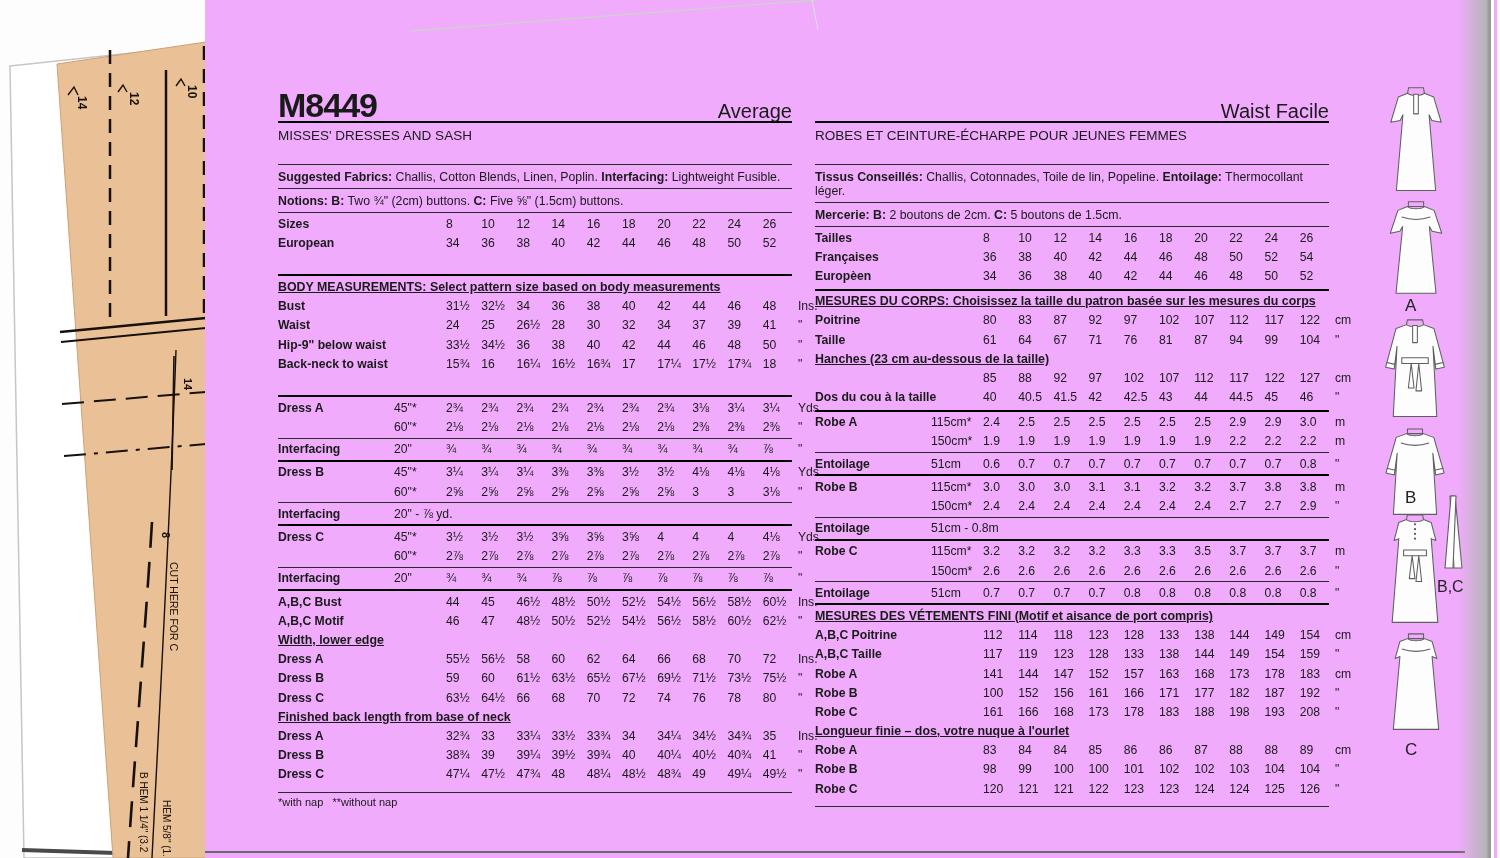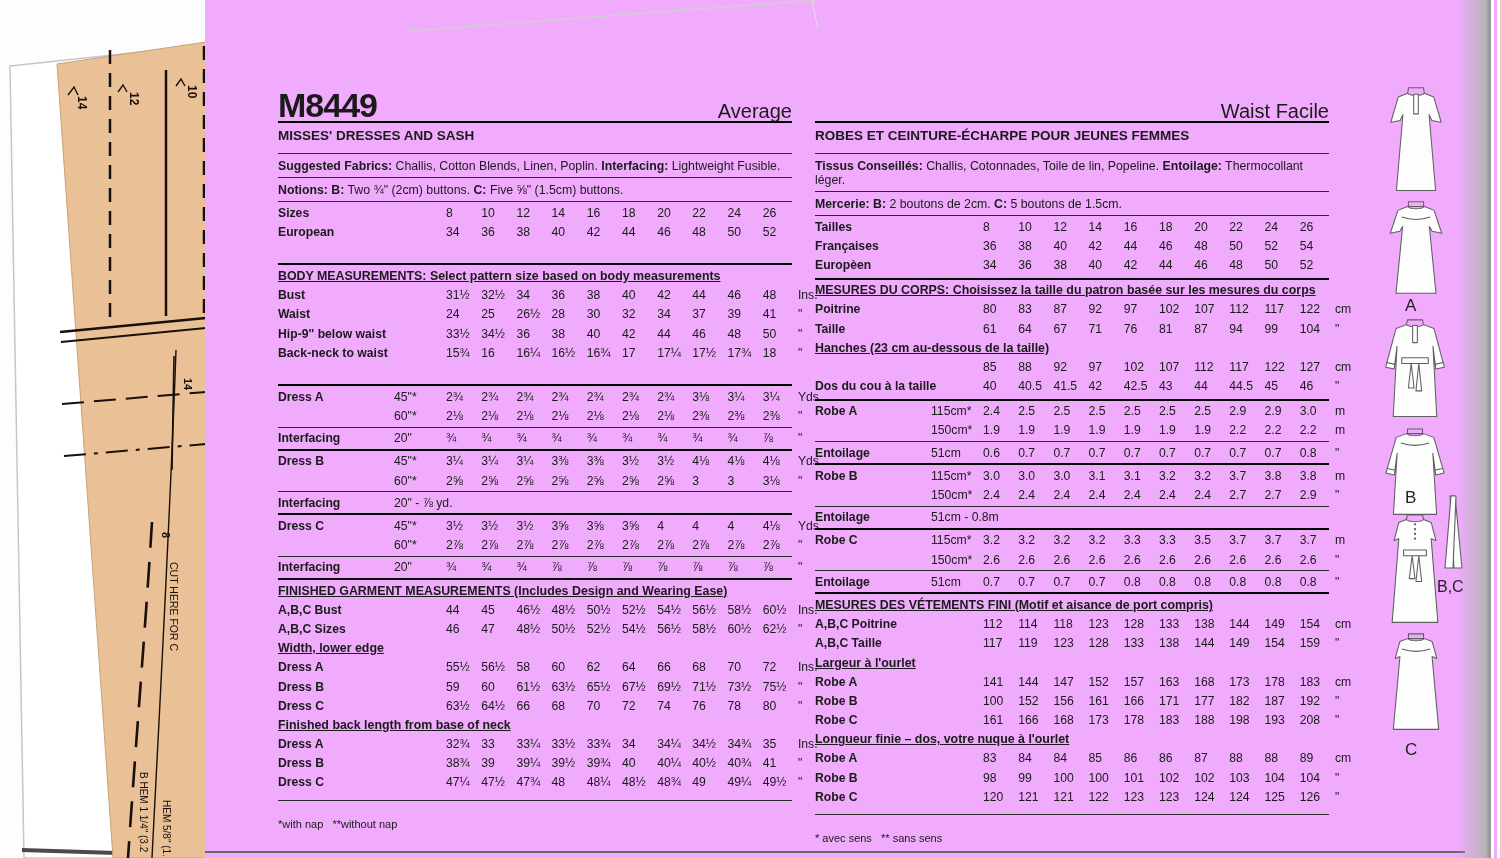--- a/index.html
+++ b/index.html
@@ -15,33 +15,33 @@
   #sheet-bottom-line{position:absolute;left:0px;bottom:5px;width:1260px;height:2px;background:#6a6a6a;}
   
   .col{position:absolute;top:84px;width:514px;}
   #col-en{left:73px;}   
   #col-fr{left:610px;}
   .hdr-top{display:flex;justify-content:space-between;align-items:flex-end;height:36px;}
   .code{font-size:34px;font-weight:bold;letter-spacing:-1px;line-height:30px;}
   .diff{font-size:20px;line-height:18px;}
   .rl{border-top:1px solid #2a2a2a;margin:1px 0;}
   .rl2{border-top:2px solid #000;margin:1px 0;}
-  .hdr-title{font-size:13.5px;font-weight:bold;padding:4px 0 9px 0;}
+  .hdr-title{font-size:13.5px;font-weight:normal;padding:4px 0 20px 0;}
   .hdr-line{font-size:12.3px;padding:4px 0 3px 0;}
   .hdr-line .b{font-weight:bold;text-align:right;}
   .trow{display:grid;grid-template-columns:116px 52px repeat(10,35.2px) 1fr;height:19.2px;
         align-items:center;font-size:12.2px;}
   .trow .lbl{font-weight:bold;white-space:nowrap;}
   .trow .lbl.wide{grid-column:1 / span 2;}
   .trow .sub{white-space:nowrap;}
   .trow .val{white-space:nowrap;}
   .trow .unit{white-space:nowrap;}
   .trow .span-rest{grid-column:2 / span 12;white-space:nowrap;}
   .heading{font-size:12.4px;font-weight:bold;height:19.2px;display:flex;align-items:center;white-space:nowrap;text-decoration:underline;}
-  .note{font-size:11px;padding-top:16px;white-space:pre;}
+  .note{font-size:11px;padding-top:2px;white-space:pre;}
   .spacer{width:100%;}
   
   .fig{position:absolute;}
   .fig svg{display:block;}
   .fig path,.fig line,.fig rect,.fig circle{fill:#fdfdfd;stroke:#5f5f5f;stroke-width:1.1;stroke-linejoin:round;}
   .fig circle{fill:#5f5f5f;stroke:none;}
   .fig .nl{fill:none;}
   .figlabel{position:absolute;font-size:17px;color:#222;}
   
   #tissue text{font-family:"Liberation Sans","DejaVu Sans",sans-serif;fill:#18100a;}
@@ -319,37 +319,36 @@
           <span class="val">⅞</span>
           <span class="val">⅞</span>
           <span class="val">⅞</span>
           <span class="val">⅞</span>
           <span class="val">⅞</span>
           <span class="val">⅞</span>
           <span class="val">⅞</span>
           <span class="unit">"</span>
         </div>
         <div class="rl2"></div>
-        <div class="heading">FINISHED GARMENT MEASUREMENTS (Includes Design and Wearing Ease)</div>
         <div class="trow">
           <span class="lbl wide">A,B,C Bust</span>
           <span class="val">44</span>
           <span class="val">45</span>
           <span class="val">46½</span>
           <span class="val">48½</span>
           <span class="val">50½</span>
           <span class="val">52½</span>
           <span class="val">54½</span>
           <span class="val">56½</span>
           <span class="val">58½</span>
           <span class="val">60½</span>
           <span class="unit">Ins.</span>
         </div>
         <div class="trow">
-          <span class="lbl wide">A,B,C Sizes</span>
+          <span class="lbl wide">A,B,C Motif</span>
           <span class="val">46</span>
           <span class="val">47</span>
           <span class="val">48½</span>
           <span class="val">50½</span>
           <span class="val">52½</span>
           <span class="val">54½</span>
           <span class="val">56½</span>
           <span class="val">58½</span>
           <span class="val">60½</span>
           <span class="val">62½</span>
@@ -713,21 +712,20 @@
           <span class="val">123</span>
           <span class="val">128</span>
           <span class="val">133</span>
           <span class="val">138</span>
           <span class="val">144</span>
           <span class="val">149</span>
           <span class="val">154</span>
           <span class="val">159</span>
           <span class="unit">"</span>
         </div>
-        <div class="heading">Largeur à l'ourlet</div>
         <div class="trow">
           <span class="lbl wide">Robe A</span>
           <span class="val">141</span>
           <span class="val">144</span>
           <span class="val">147</span>
           <span class="val">152</span>
           <span class="val">157</span>
           <span class="val">163</span>
           <span class="val">168</span>
           <span class="val">173</span>
@@ -801,21 +799,20 @@
           <span class="val">123</span>
           <span class="val">123</span>
           <span class="val">124</span>
           <span class="val">124</span>
           <span class="val">125</span>
           <span class="val">126</span>
           <span class="unit">"</span>
         </div>
         <div class="spacer" style="height: 7px;"></div>
         <div class="rl"></div>
-        <div class="note">* avec sens   ** sans sens</div>
       </div>
 
     <div class="fig" style="left:1168px;top:84px;width:86px;height:112px;">
       <svg width="86" height="112" viewBox="0 0 90 120">
         <path d="M36,10 L26,14 L18,41 L28,39 L31,33 L24,114 L66,114 L59,33 L62,39 L72,41 L64,14 L54,10 C50,13 40,13 36,10 Z"></path>
         <path class="nl" d="M36,10 L37,4 L53,4 L54,10" fill="none"></path>
         <rect x="42.5" y="11" width="5" height="21" fill="none"></rect>
       </svg>
     </div>
     <div class="fig" style="left:1168px;top:198px;width:86px;height:100px;">

